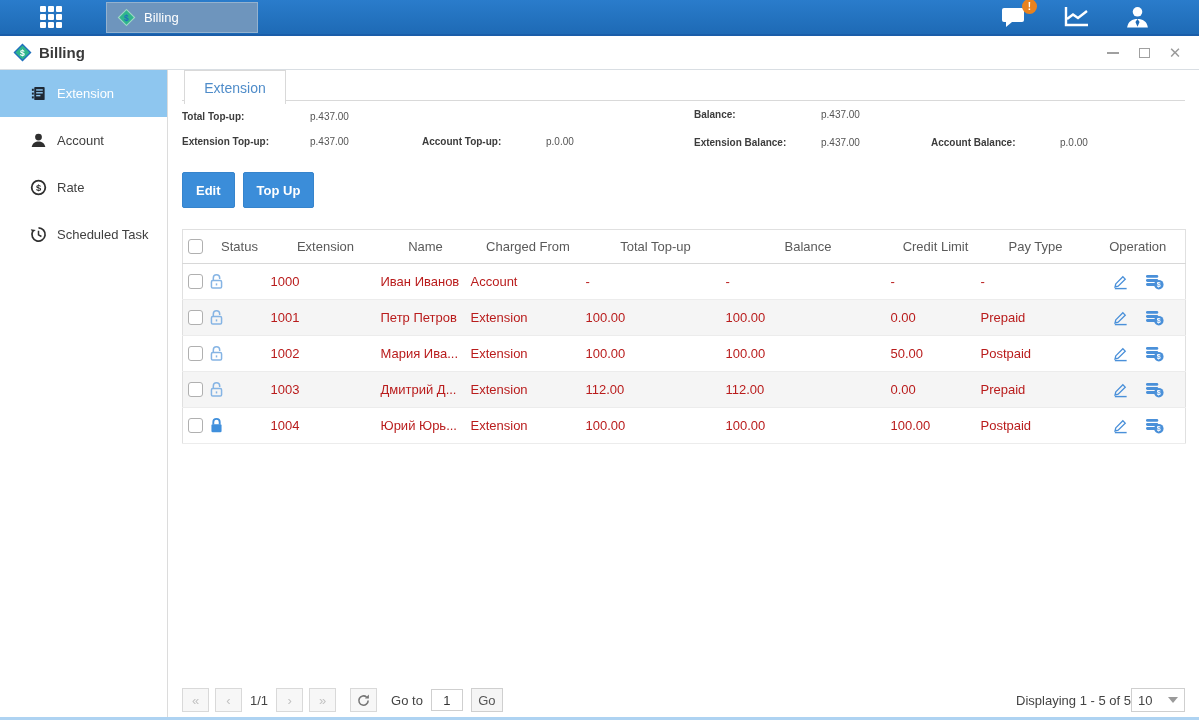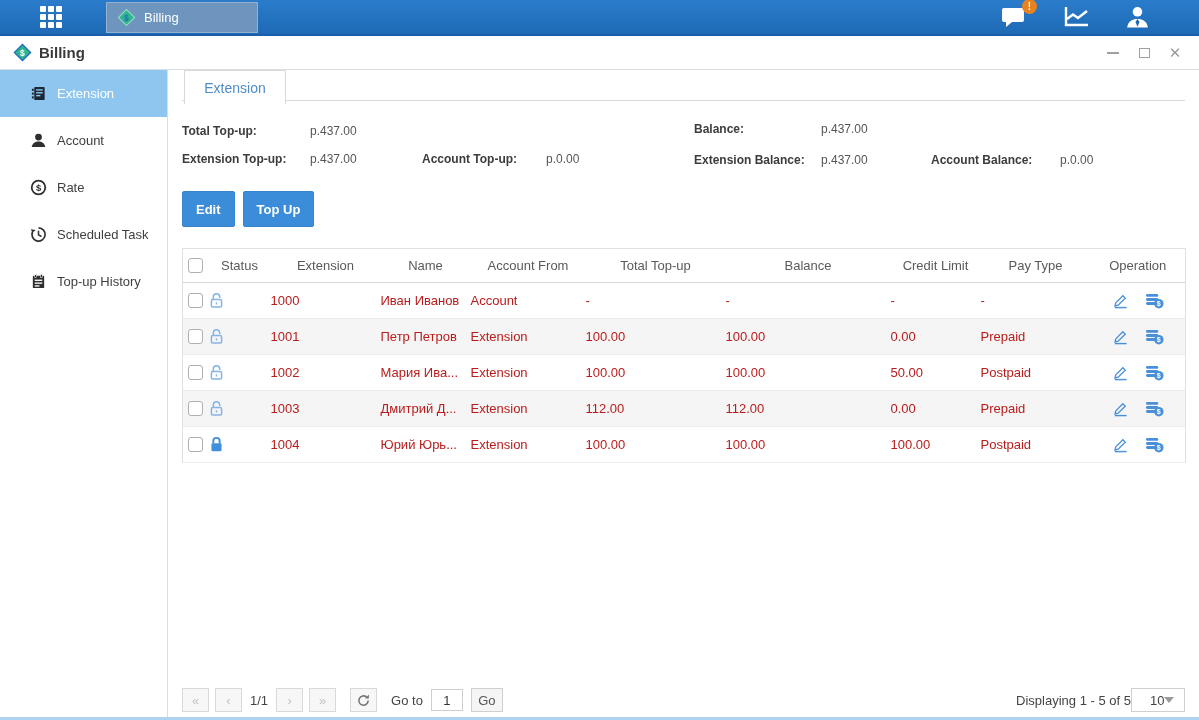--- a/index.html
+++ b/index.html
@@ -42,21 +42,21 @@
 
   
   .content { position:absolute; left:168px; top:70px; right:0; bottom:0; background:#fff; padding:0 14px; }
 
   .tabstrip { position:relative; height:34px; }
   .tabstrip::after { content:""; position:absolute; left:0; right:0; bottom:3px; border-bottom:1px solid #d9d9d9; }
   .tab-active { position:absolute; left:2px; top:0; height:34px; width:102px; background:#fff;
     border:1px solid #d9d9d9; border-bottom:none; z-index:1; display:flex; align-items:center; justify-content:center;
     color:#4f8cc9; font-size:14px; cursor:pointer; }
 
-  .summary { display:flex; margin-top:18px; font-size:12px; }
+  .summary { display:flex; margin-top:5px; font-size:10px; }
   .sum-left { width:512px; display:grid; grid-template-columns:128px 112px 124px auto; row-gap:11px; align-items:center;}
   .sum-right { flex:1; display:grid; grid-template-columns:127px 110px 129px auto; row-gap:17px; align-items:center;}
   .sum-label { font-weight:bold; color:#3c3c3c; }
   .sum-value { color:#555; }
 
   .btn-row { margin-top:24px; display:flex; gap:8px; }
   .btn { height:28px; padding:17px 13px; background:#3b8dd9; border:1px solid #3684cc; border-radius:2px;
     color:#fff; font-size:13px; font-weight:bold; display:flex; align-items:center; cursor:pointer; }
 
   
@@ -77,21 +77,21 @@
   .pg-btn { width:27px; height:24px; border:1px solid #d9d9d9; background:#f7f7f7; color:#c2c2c2;
     display:flex; align-items:center; justify-content:center; font-size:13px; margin-right:6px; cursor:pointer; }
   .pg-indicator { margin:0 8px 0 2px; color:#444; }
   .pg-refresh { margin-left:8px; }
   .goto-label { margin-left:8px; margin-right:8px; }
   .goto-input { width:32px; height:22px; border:1px solid #cfcfcf; text-align:center; font-size:13px; color:#333; font-family:"Liberation Sans",sans-serif;}
   .go-btn { margin-left:8px; width:32px; height:24px; border:1px solid #cfcfcf; background:#f5f5f5; color:#555;
     display:flex; align-items:center; justify-content:center; cursor:pointer; }
   .pg-right { margin-left:auto; display:flex; align-items:center; }
   .pagesize { width:54px; height:24px; border:1px solid #cfcfcf; background:#fff; display:flex; align-items:center;
-    padding:0 18px; cursor:pointer; color:#444; }
+    padding:0 6px; cursor:pointer; color:#444; }
   .caret { margin-left:auto; width:0; height:0; border-left:5px solid transparent; border-right:5px solid transparent; border-top:6px solid #9a9a9a; }
 
   .window-bottom { position:absolute; left:0; right:0; bottom:0; height:3px; background:#aed3f2; }
 </style>
 </head>
 <body>
 
 <div class="topbar">
   <div class="grid-icon">
     <i></i>
@@ -181,31 +181,20 @@
     </svg>
     <span>Rate</span>
   </div>
   <div class="side-item">
     <svg width="17" height="17" viewBox="0 0 18 18">
       <path d="M9 2a7 7 0 1 1-6.3 4" fill="none" stroke="#2f2f2f" stroke-width="1.8"></path>
       <path d="M.8 3.4l2 3.4 3.3-2.6z" fill="#2f2f2f"></path>
       <path d="M9 5v4.3l3.1 1.8" fill="none" stroke="#2f2f2f" stroke-width="1.6"></path>
     </svg>
     <span>Scheduled Task</span>
-  </div>
-  <div class="side-item">
-    <svg width="17" height="17" viewBox="0 0 18 18">
-      <rect x="3" y="3" width="12" height="13" rx="1" fill="#2f2f2f"></rect>
-      <rect x="5" y="1.4" width="2" height="3.2" fill="#2f2f2f" stroke="#fff" stroke-width=".6"></rect>
-      <rect x="11" y="1.4" width="2" height="3.2" fill="#2f2f2f" stroke="#fff" stroke-width=".6"></rect>
-      <rect x="5" y="7" width="8" height="1.4" fill="#fff"></rect>
-      <rect x="5" y="10" width="8" height="1.4" fill="#fff"></rect>
-      <rect x="5" y="13" width="5" height="1.4" fill="#fff"></rect>
-    </svg>
-    <span>Top-up History</span>
   </div>
 </div>
 
 <div class="content">
 
   <div class="tabstrip">
     <div class="tab-active">Extension</div>
   </div>
 
   <div class="summary">
@@ -250,21 +239,21 @@
         <col style="width:95px">
     </colgroup>
     <thead>
       <tr>
         <th>
             <div class="checkbox"></div>
           </th>
         <th>Status</th>
         <th>Extension</th>
         <th>Name</th>
-        <th>Account From</th>
+        <th>Charged From</th>
         <th>Total Top-up</th>
         <th>Balance</th>
         <th>Credit Limit</th>
         <th>Pay Type</th>
         <th>Operation</th>
       </tr>
     </thead>
     <tbody id="table-body">
 
       <tr>

